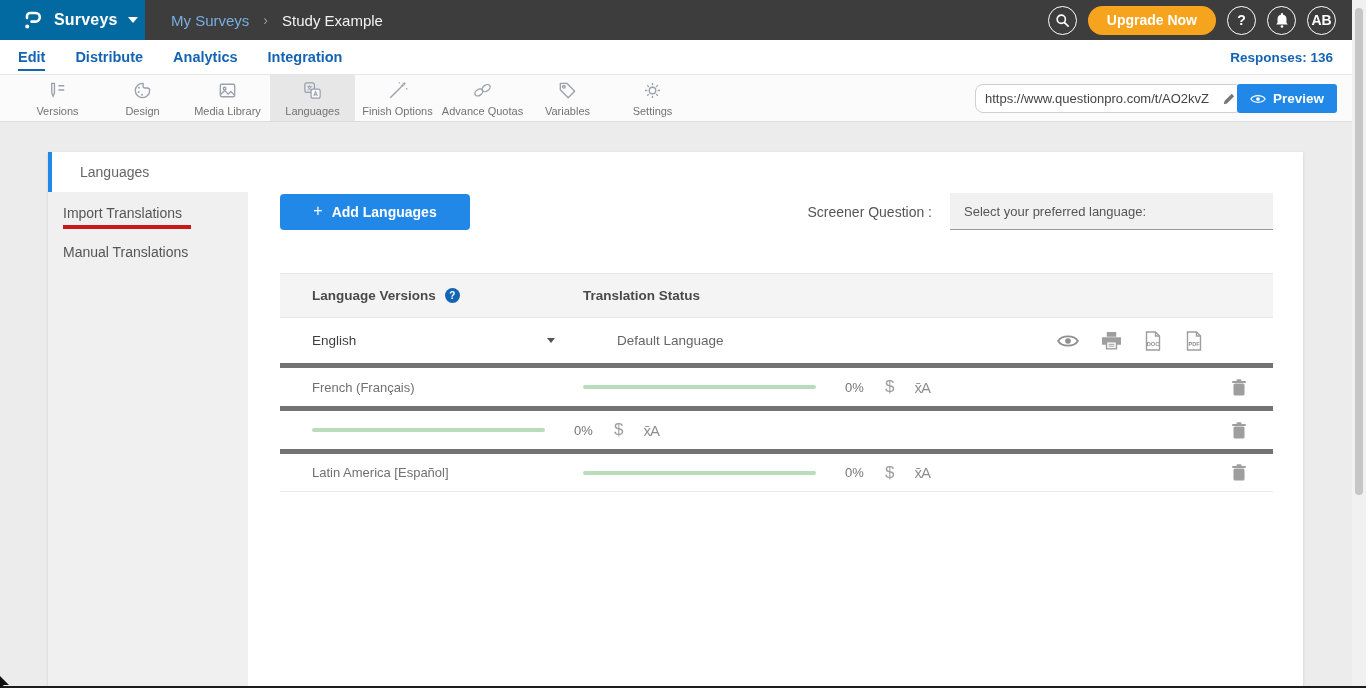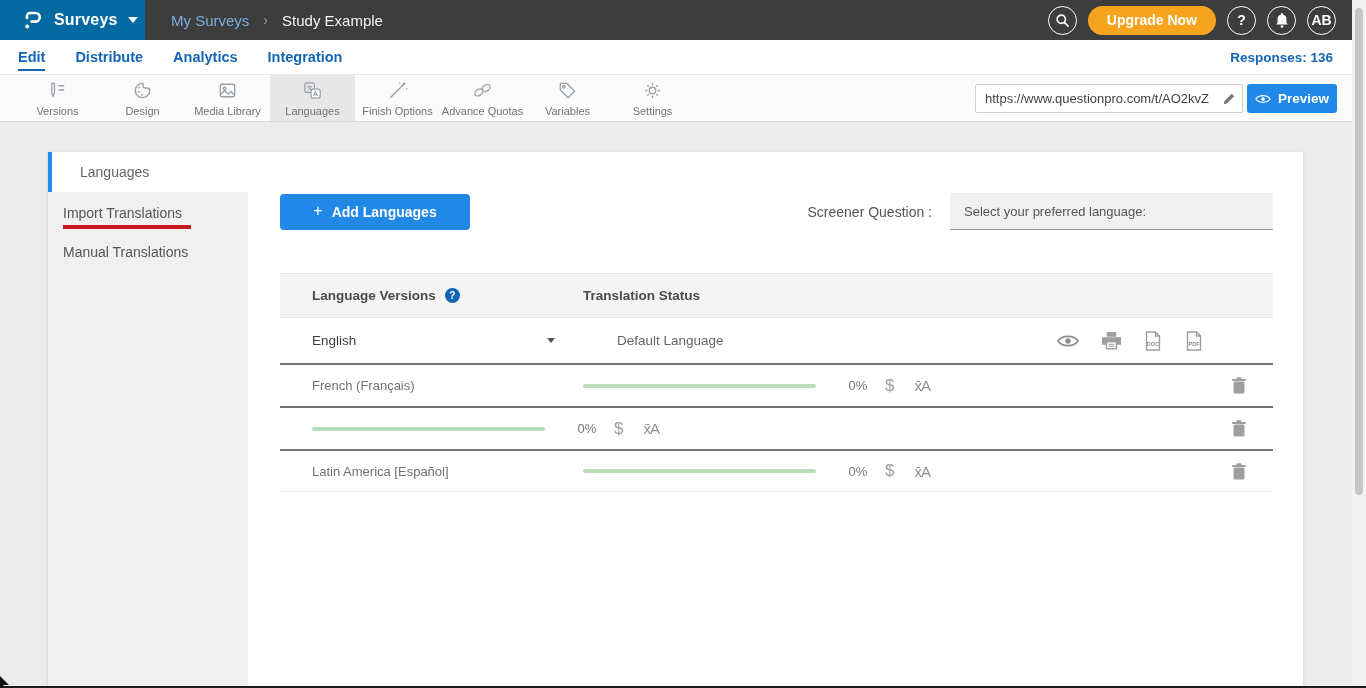--- a/index.html
+++ b/index.html
@@ -24,24 +24,24 @@
   .tab { color:#1464b4; font-size:14.5px; font-weight:700; padding:6px 0 4px; cursor:pointer; border-bottom:2px solid transparent; }
   .tab.active { border-bottom-color:#1464b4; }
   .responses { margin-left:auto; padding-right:33px; color:#1464b4; font-size:13.5px; font-weight:700; cursor:pointer; }
 
   
   .toolbar { position:absolute; top:75px; left:0; width:1366px; height:47px; background:#fbfbfb; border-bottom:1px solid #dcdcdc; display:flex; align-items:stretch; padding-left:15px; }
   .tool-item { width:85px; display:flex; flex-direction:column; align-items:center; justify-content:center; gap:3px; cursor:pointer; color:#99a1ae; }
   .tool-item.active { background:#e7e7e7; }
   .tool-item svg { width:23px; height:23px; }
   .tool-label { font-size:11px; color:#737373; white-space:nowrap; }
-  .url-wrap { position:absolute; right:123px; top:9px; width:268px; height:29px; background:#fff; border:1px solid #cfcfcf; border-radius:2px; display:flex; align-items:center;margin-left:16px; }
+  .url-wrap { position:absolute; right:123px; top:9px; width:268px; height:29px; background:#fff; border:1px solid #cfcfcf; border-radius:8px; display:flex; align-items:center;margin-left:16px; }
   .url-input { flex:1; border:none; outline:none; background:transparent; font-size:13px; color:#444; padding:0 4px 0 9px; font-family:inherit; min-width:0; }
   .url-edit { width:26px; display:flex; align-items:center; justify-content:center; cursor:pointer; }
-  .preview-btn { position:absolute; right:29px; top:9px; width:90px; height:29px; background:#2188e8; border:none; border-radius:3px; color:#fff; font-size:13.5px; font-weight:700; display:flex; align-items:center; justify-content:center; gap:7px; cursor:pointer; font-family:inherit; }
+  .preview-btn { position:absolute; right:29px; top:9px; width:100px; height:29px; background:#2188e8; border:none; border-radius:3px; color:#fff; font-size:13.5px; font-weight:700; display:flex; align-items:center; justify-content:center; gap:7px; cursor:pointer; font-family:inherit; }
 
   
   .workspace { position:absolute; top:122px; left:0; right:14px; bottom:0; background:#ececec; }
   .card { position:absolute; left:48px; top:30px; width:1255px; bottom:0; background:#fff; box-shadow:0 1px 3px rgba(0,0,0,.12); display:flex; }
   .side { width:200px; flex:none; display:flex; flex-direction:column; }
   .side-title { height:40px; border-left:4px solid #2188e8; background:#fff; display:flex; align-items:center; padding-left:28px; font-size:14px; color:#666; cursor:pointer; }
   .side-list { flex:1; background:#f0f0f0; padding-top:1px; }
   .side-item { height:39px; display:flex; align-items:center; padding-left:15px; font-size:14px; color:#555; cursor:pointer; position:relative; }
   .red-underline { position:absolute; left:15px; bottom:3px; width:128px; height:4px; background:#c61a1a; }
 
@@ -60,21 +60,21 @@
   .thead { height:45px; background:#f4f4f4; border-top:1px solid #e7e7e7; border-bottom:1px solid #e7e7e7; font-size:13.5px; font-weight:700; color:#4a4a4a; }
   .cell-name { width:271px; flex:none; display:flex; align-items:center; gap:9px; }
   .cell-status { flex:1; display:flex; align-items:center; min-width:0; }
   .help-circle { width:15px; height:15px; border-radius:50%; background:#1464b4; color:#fff; font-size:10px; font-weight:700; display:flex; align-items:center; justify-content:center; cursor:pointer; }
   .row-default { height:45px; font-size:13.5px;gap:34px; }
   .row-default .lang-name { color:#3f3f3f; cursor:pointer; }
   .dd-caret { width:0; height:0; border-left:4.5px solid transparent; border-right:4.5px solid transparent; border-top:5px solid #555; margin-left:auto; margin-right:28px; cursor:pointer; }
   .default-status { color:#666; }
   .doc-icons { margin-left:auto; display:flex; align-items:center; gap:23px; padding-right:70px; color:#9e9e9e; }
   .doc-icons span { cursor:pointer; display:flex; }
-  .row-lang { height:43px; border-top:2px solid #737373; font-size:13px; color:#707070;text-align:center; }
+  .row-lang { height:43px; border-top:5px solid #737373; font-size:13px; color:#707070; }
   .row-lang:last-child { border-bottom:1px solid #e9e9e9; }
   .pbar { width:233px; height:4px; border-radius:2px; background:#b9dcba; position:relative; overflow:hidden; flex:none; }
   .pbar .pfill { position:absolute; left:0; top:0; bottom:0; background:#5cb860; width:0; }
   .pct { margin-left:29px; width:26px; color:#757575; font-size:13px; }
   .dollar { margin-left:14px; font-size:17px; color:#9e9e9e; cursor:pointer; }
   .trans-glyph { margin-left:20px; font-size:15px; color:#8f8f8f; cursor:pointer; letter-spacing:-1px; }
   .trash-btn { margin-left:auto; margin-right:27px; cursor:pointer; display:flex; }
 
   
   .scrollbar { position:absolute; top:0; right:0; width:14px; height:688px; background:#f1f1f1; }

